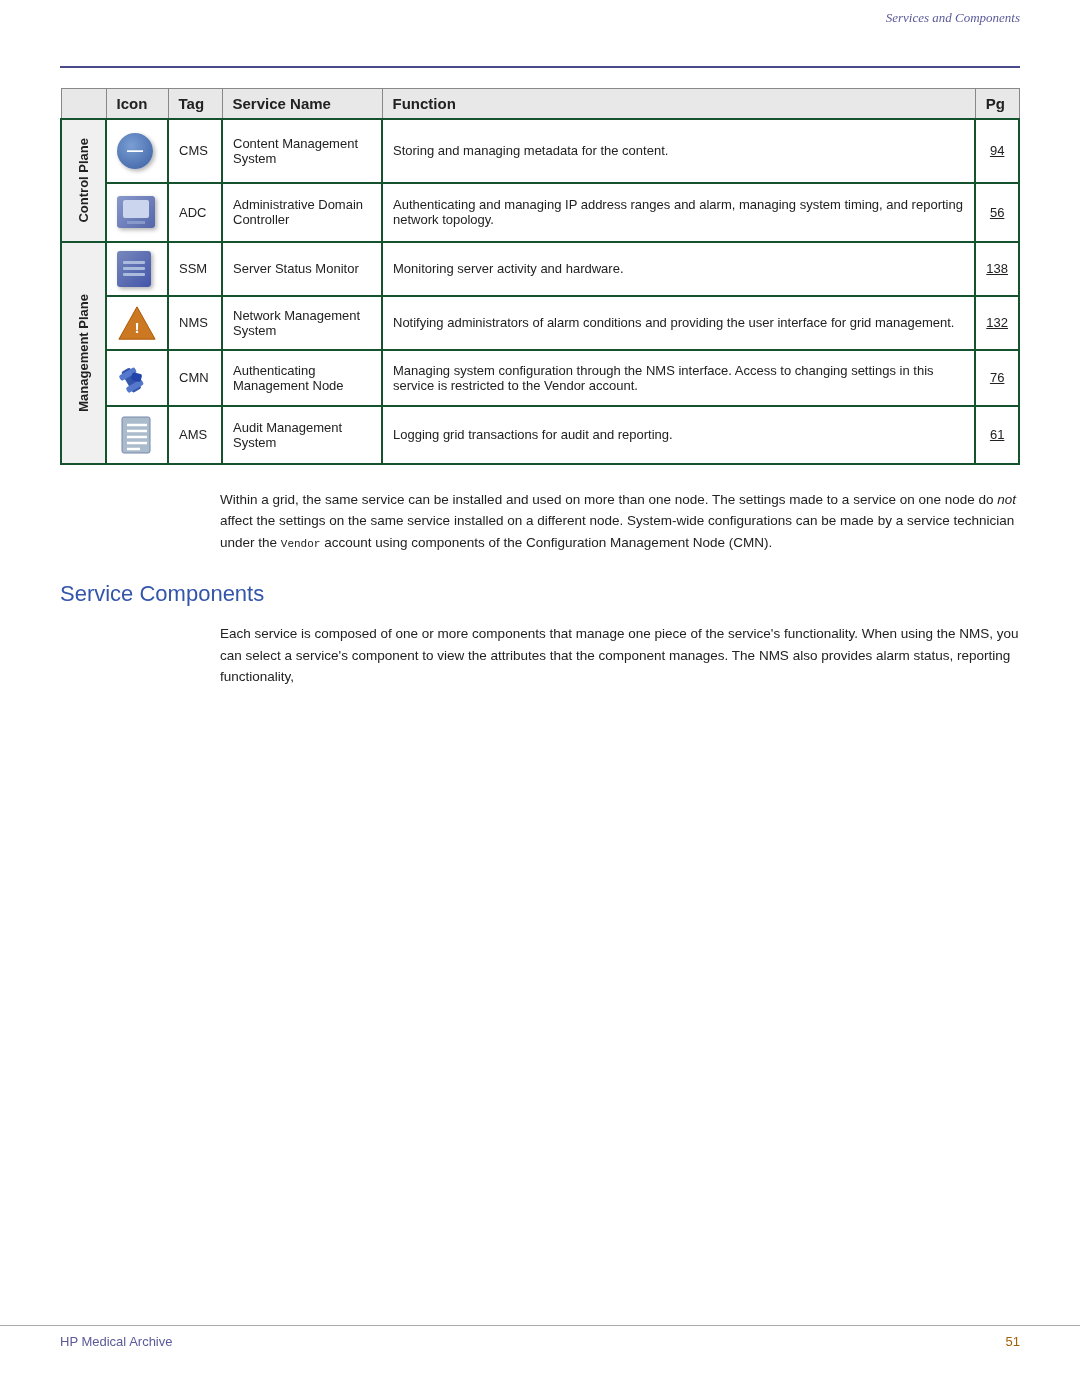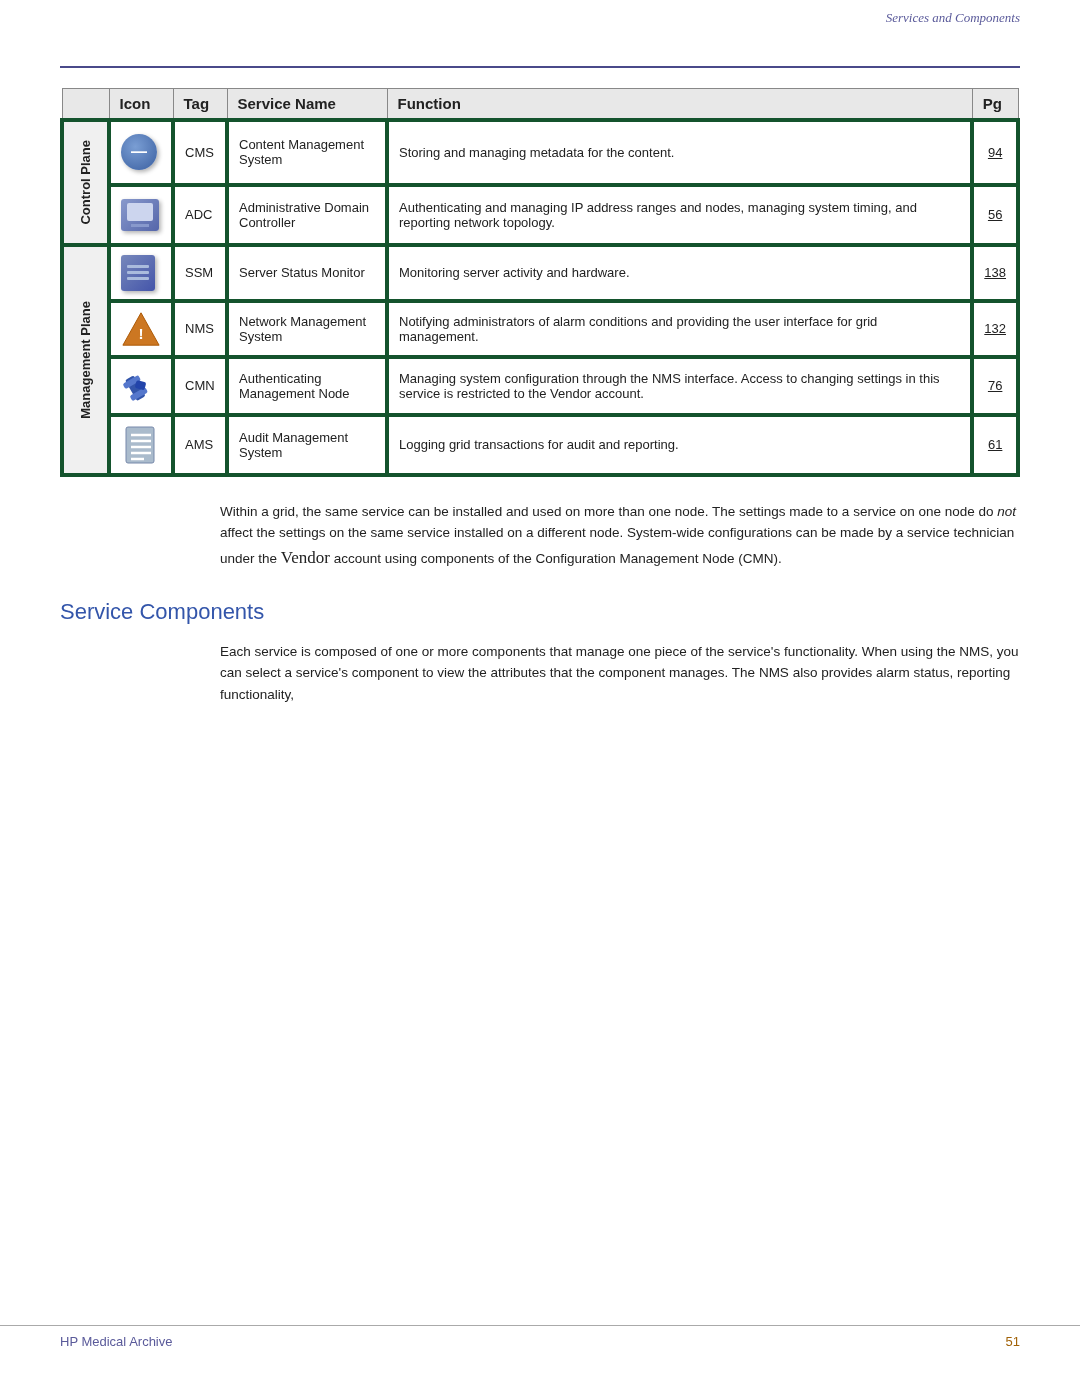--- a/index.html
+++ b/index.html
@@ -67,21 +67,21 @@
       font-family: Arial, sans-serif;
       font-size: 15px;
       font-weight: bold;
       padding: 6px 10px;
       text-align: left;
       border: 1px solid #888;
     }
 
     .services-table td {
       padding: 8px 10px;
-      border: 4px solid #14532d;
+      border: 2px solid #14532d;
       vertical-align: middle;
       font-family: Arial, sans-serif;
       font-size: 13px;
     }
 
     .vertical-label {
       writing-mode: vertical-rl;
       transform: rotate(180deg);
       text-align: center;
       font-family: Arial, sans-serif;
@@ -203,22 +203,22 @@
       margin-left: 160px;
       margin-bottom: 20px;
     }
 
     .body-paragraph .italic {
       font-style: italic;
       text-align: right;
     }
 
     .body-paragraph .code {
-      font-family: Liberation Serif, serif;
-      font-size: 17px;
+      font-family: Liberation Mono, monospace;
+      font-size: 11px;
     }
 
     
     .section-heading {
       font-family: Arial, sans-serif;
       font-size: 22px;
       font-weight: normal;
       color: #3355aa;
       margin-top: 28px;
       margin-bottom: 16px;
@@ -302,21 +302,21 @@
           <td class="service-name-cell">Content Management System</td>
           <td class="function-cell">Storing and managing metadata for the content.</td>
           <td class="pg-cell">94</td>
         </tr>
         <tr>
           <td class="icon-cell">
             <div class="icon-adc"></div>
           </td>
           <td class="tag-cell">ADC</td>
           <td class="service-name-cell">Administrative Domain Controller</td>
-          <td class="function-cell">Authenticating and managing IP address ranges and nodes, managing system timing, and reporting network topology.</td>
+          <td class="function-cell">Authenticating and managing IP address ranges and alarm, managing system timing, and reporting network topology.</td>
           <td class="pg-cell">56</td>
         </tr>
 
         <tr>
           <td class="label-td" rowspan="4">
             <div class="vertical-label">Management Plane</div>
           </td>
           <td class="icon-cell">
             <div class="icon-ssm">
               <div class="ssm-line"></div>

